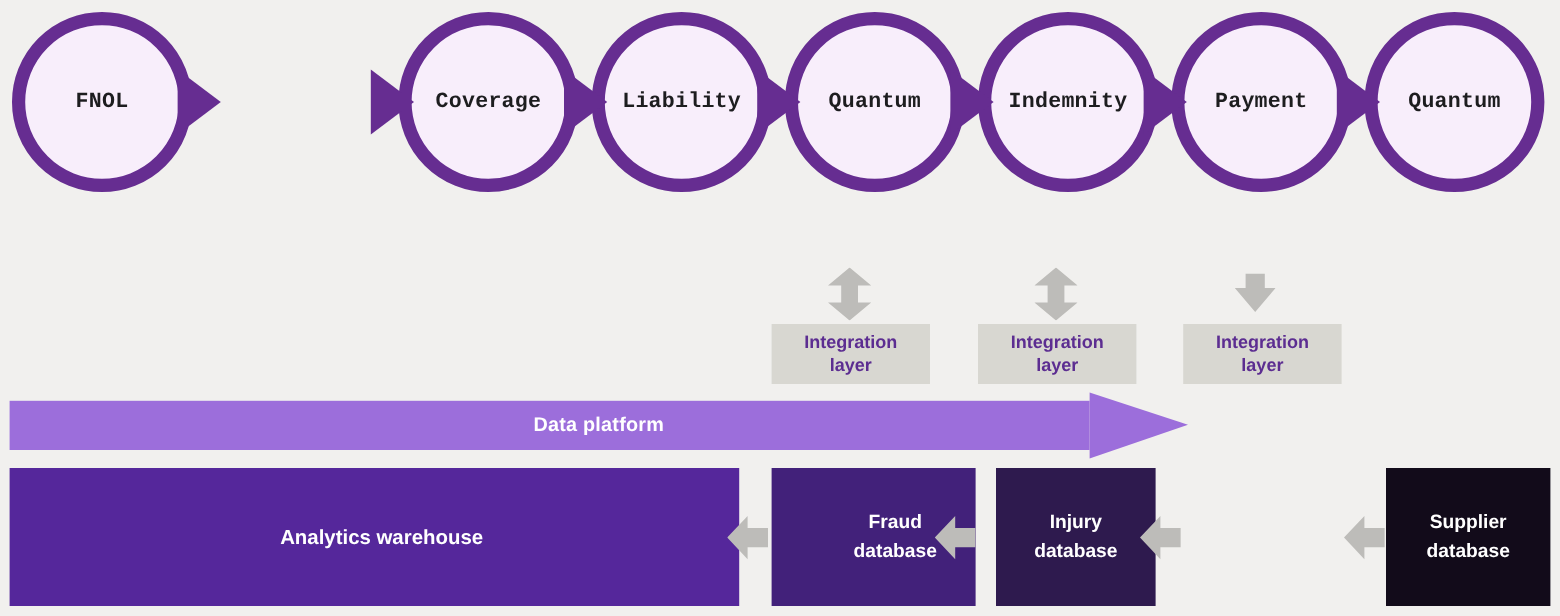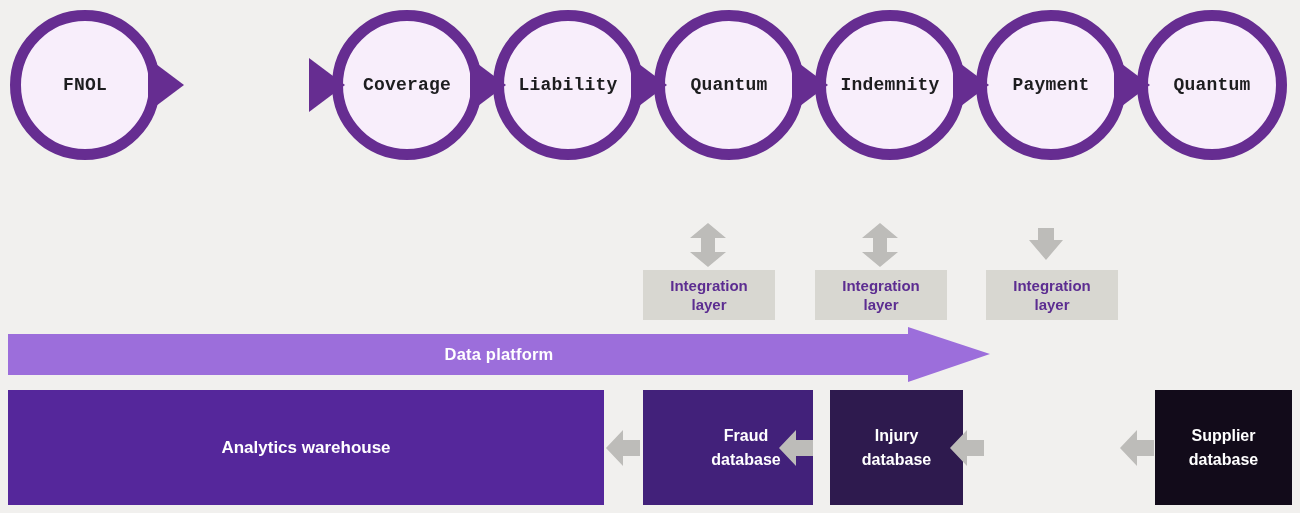--- a/index.html
+++ b/index.html
@@ -102,21 +102,21 @@
   }
   
   .db{
     position:absolute;
     top:390px;height:115px;
     display:flex;align-items:center;justify-content:center;
     color:var(--white-text);
     text-align:center;
     font-weight:700;
   }
-  .db.analytics{left:8px;width:596px;background:var(--analytics-box);font-size:17px;}
+  .db.analytics{left:8px;width:596px;background:var(--analytics-box);font-size:17px;padding-left:12px;}
   .db.fraud{left:643px;width:134px;background:var(--fraud-box);font-size:16px;line-height:1.45;padding-left:36px;}
   .db.injury{left:815px;width:133px;background:var(--injury-box);font-size:16px;line-height:1.45;margin-left:15px;}
   .db.litigation{left:986px;width:133px;background:var(--litigation-box);font-size:16px;line-height:1.45;}
   .db.supplier{left:1155px;width:137px;background:var(--supplier-box);font-size:16px;line-height:1.45;}
   .db span{display:block;width:110px;}
   .db.analytics span{width:auto;}
   .harrow{position:absolute;top:429px;color:var(--gray-arrow);}
 </style>
 </head>
 <body>

